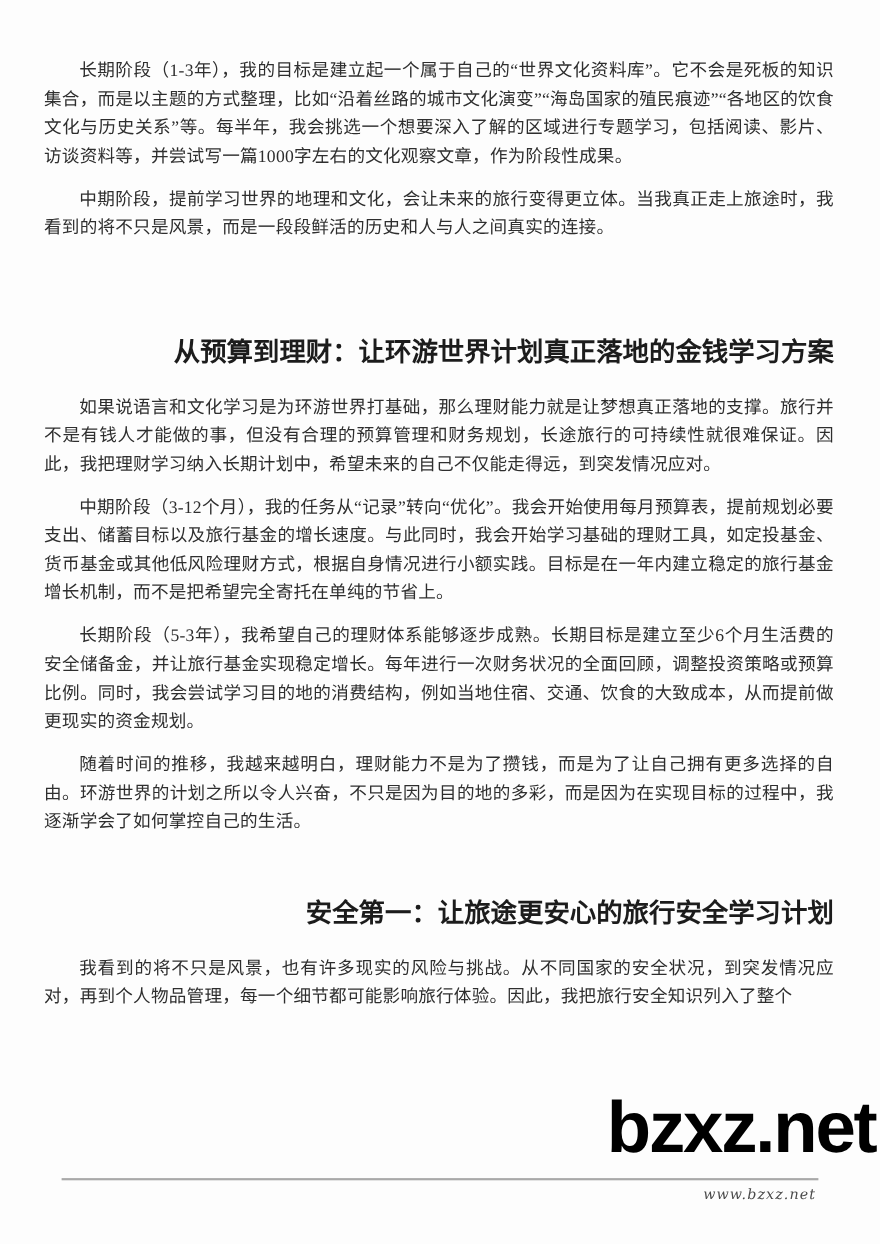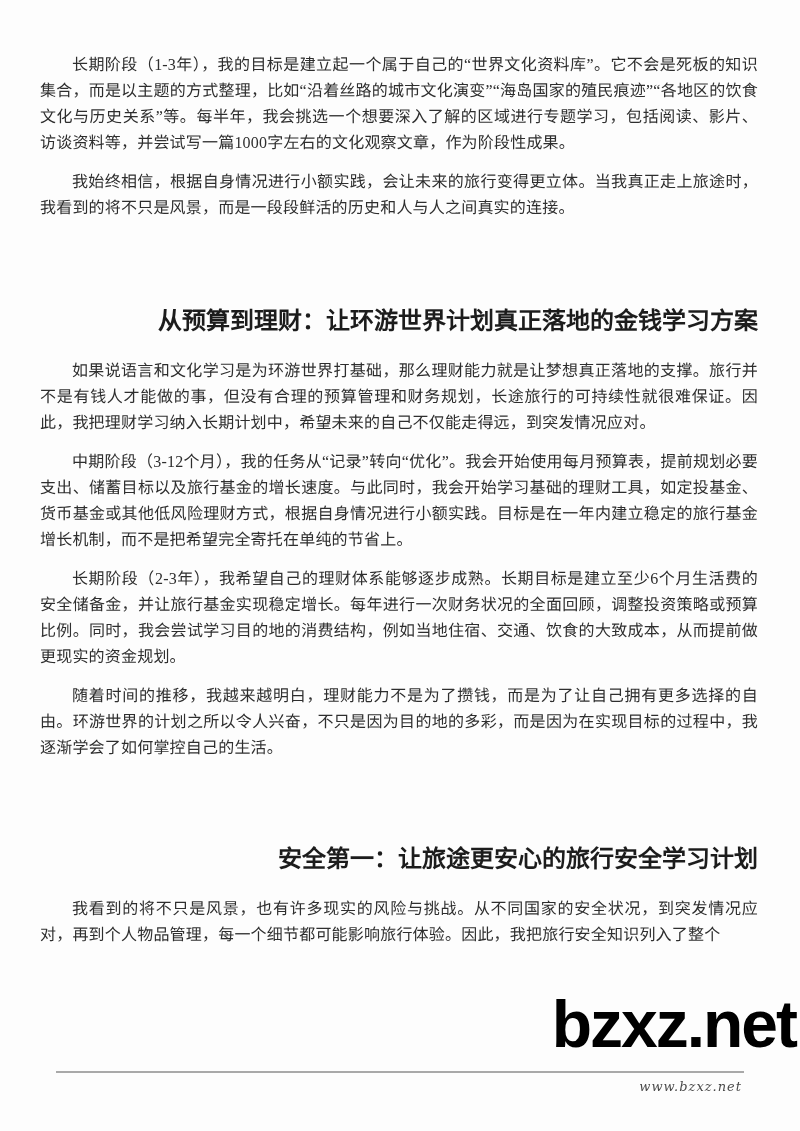--- a/index.html
+++ b/index.html
@@ -50,21 +50,21 @@
   h1.section-heading {
     font-family: "Liberation Sans", "DejaVu Sans", sans-serif;
     font-size: 24px;
     line-height: 35px;
     font-weight: bold;
     color: #1c1c1c;
     text-align: right;
     margin: 82px 0 20px 0;
   }
   h1.section-heading.second {
-    margin-top: 80px;
+    margin-top: 52px;
   }
   .footer {
     position: absolute;
     left: 0;
     top: 1071px;
     width: 800px;
     z-index: 1;
   }
   .footer-rule {
     margin: 0 56px 0 56px;
@@ -85,30 +85,30 @@
 <body>
 
 <div class="page">
 
   <div class="watermark">bzxz.net</div>
 
   <main class="content">
 
     <p class="para">长期阶段（1-3年），我的目标是建立起一个属于自己的“世界文化资料库”。它不会是死板的知识集合，而是以主题的方式整理，比如“沿着丝路的城市文化演变”“海岛国家的殖民痕迹”“各地区的饮食文化与历史关系”等。每半年，我会挑选一个想要深入了解的区域进行专题学习，包括阅读、影片、访谈资料等，并尝试写一篇1000字左右的文化观察文章，作为阶段性成果。</p>
 
-    <p class="para">我始终相信，根据自身情况进行小额实践，会让未来的旅行变得更立体。当我真正走上旅途时，我看到的将不只是风景，而是一段段鲜活的历史和人与人之间真实的连接。</p>
+    <p class="para">中期阶段，提前学习世界的地理和文化，会让未来的旅行变得更立体。当我真正走上旅途时，我看到的将不只是风景，而是一段段鲜活的历史和人与人之间真实的连接。</p>
 
     <h1 class="section-heading">从预算到理财：让环游世界计划真正落地的金钱学习方案</h1>
 
     <p class="para">如果说语言和文化学习是为环游世界打基础，那么理财能力就是让梦想真正落地的支撑。旅行并不是有钱人才能做的事，但没有合理的预算管理和财务规划，长途旅行的可持续性就很难保证。因此，我把理财学习纳入长期计划中，希望未来的自己不仅能走得远，到突发情况应对。</p>
 
 
     <p class="para">中期阶段（3-12个月），我的任务从“记录”转向“优化”。我会开始使用每月预算表，提前规划必要支出、储蓄目标以及旅行基金的增长速度。与此同时，我会开始学习基础的理财工具，如定投基金、货币基金或其他低风险理财方式，根据自身情况进行小额实践。目标是在一年内建立稳定的旅行基金增长机制，而不是把希望完全寄托在单纯的节省上。</p>
 
-    <p class="para">长期阶段（2-3年），我希望自己的理财体系能够逐步成熟。长期目标是建立至少6个月生活费的安全储备金，并让旅行基金实现稳定增长。每年进行一次财务状况的全面回顾，调整投资策略或预算比例。同时，我会尝试学习目的地的消费结构，例如当地住宿、交通、饮食的大致成本，从而提前做更现实的资金规划。</p>
+    <p class="para">长期阶段（5-3年），我希望自己的理财体系能够逐步成熟。长期目标是建立至少6个月生活费的安全储备金，并让旅行基金实现稳定增长。每年进行一次财务状况的全面回顾，调整投资策略或预算比例。同时，我会尝试学习目的地的消费结构，例如当地住宿、交通、饮食的大致成本，从而提前做更现实的资金规划。</p>
 
     <p class="para">随着时间的推移，我越来越明白，理财能力不是为了攒钱，而是为了让自己拥有更多选择的自由。环游世界的计划之所以令人兴奋，不只是因为目的地的多彩，而是因为在实现目标的过程中，我逐渐学会了如何掌控自己的生活。</p>
 
     <h1 class="section-heading second">安全第一：让旅途更安心的旅行安全学习计划</h1>
 
     <p class="para">我看到的将不只是风景，也有许多现实的风险与挑战。从不同国家的安全状况，到突发情况应对，再到个人物品管理，每一个细节都可能影响旅行体验。因此，我把旅行安全知识列入了整个</p>
 
   </main>
 
   <div class="footer">

